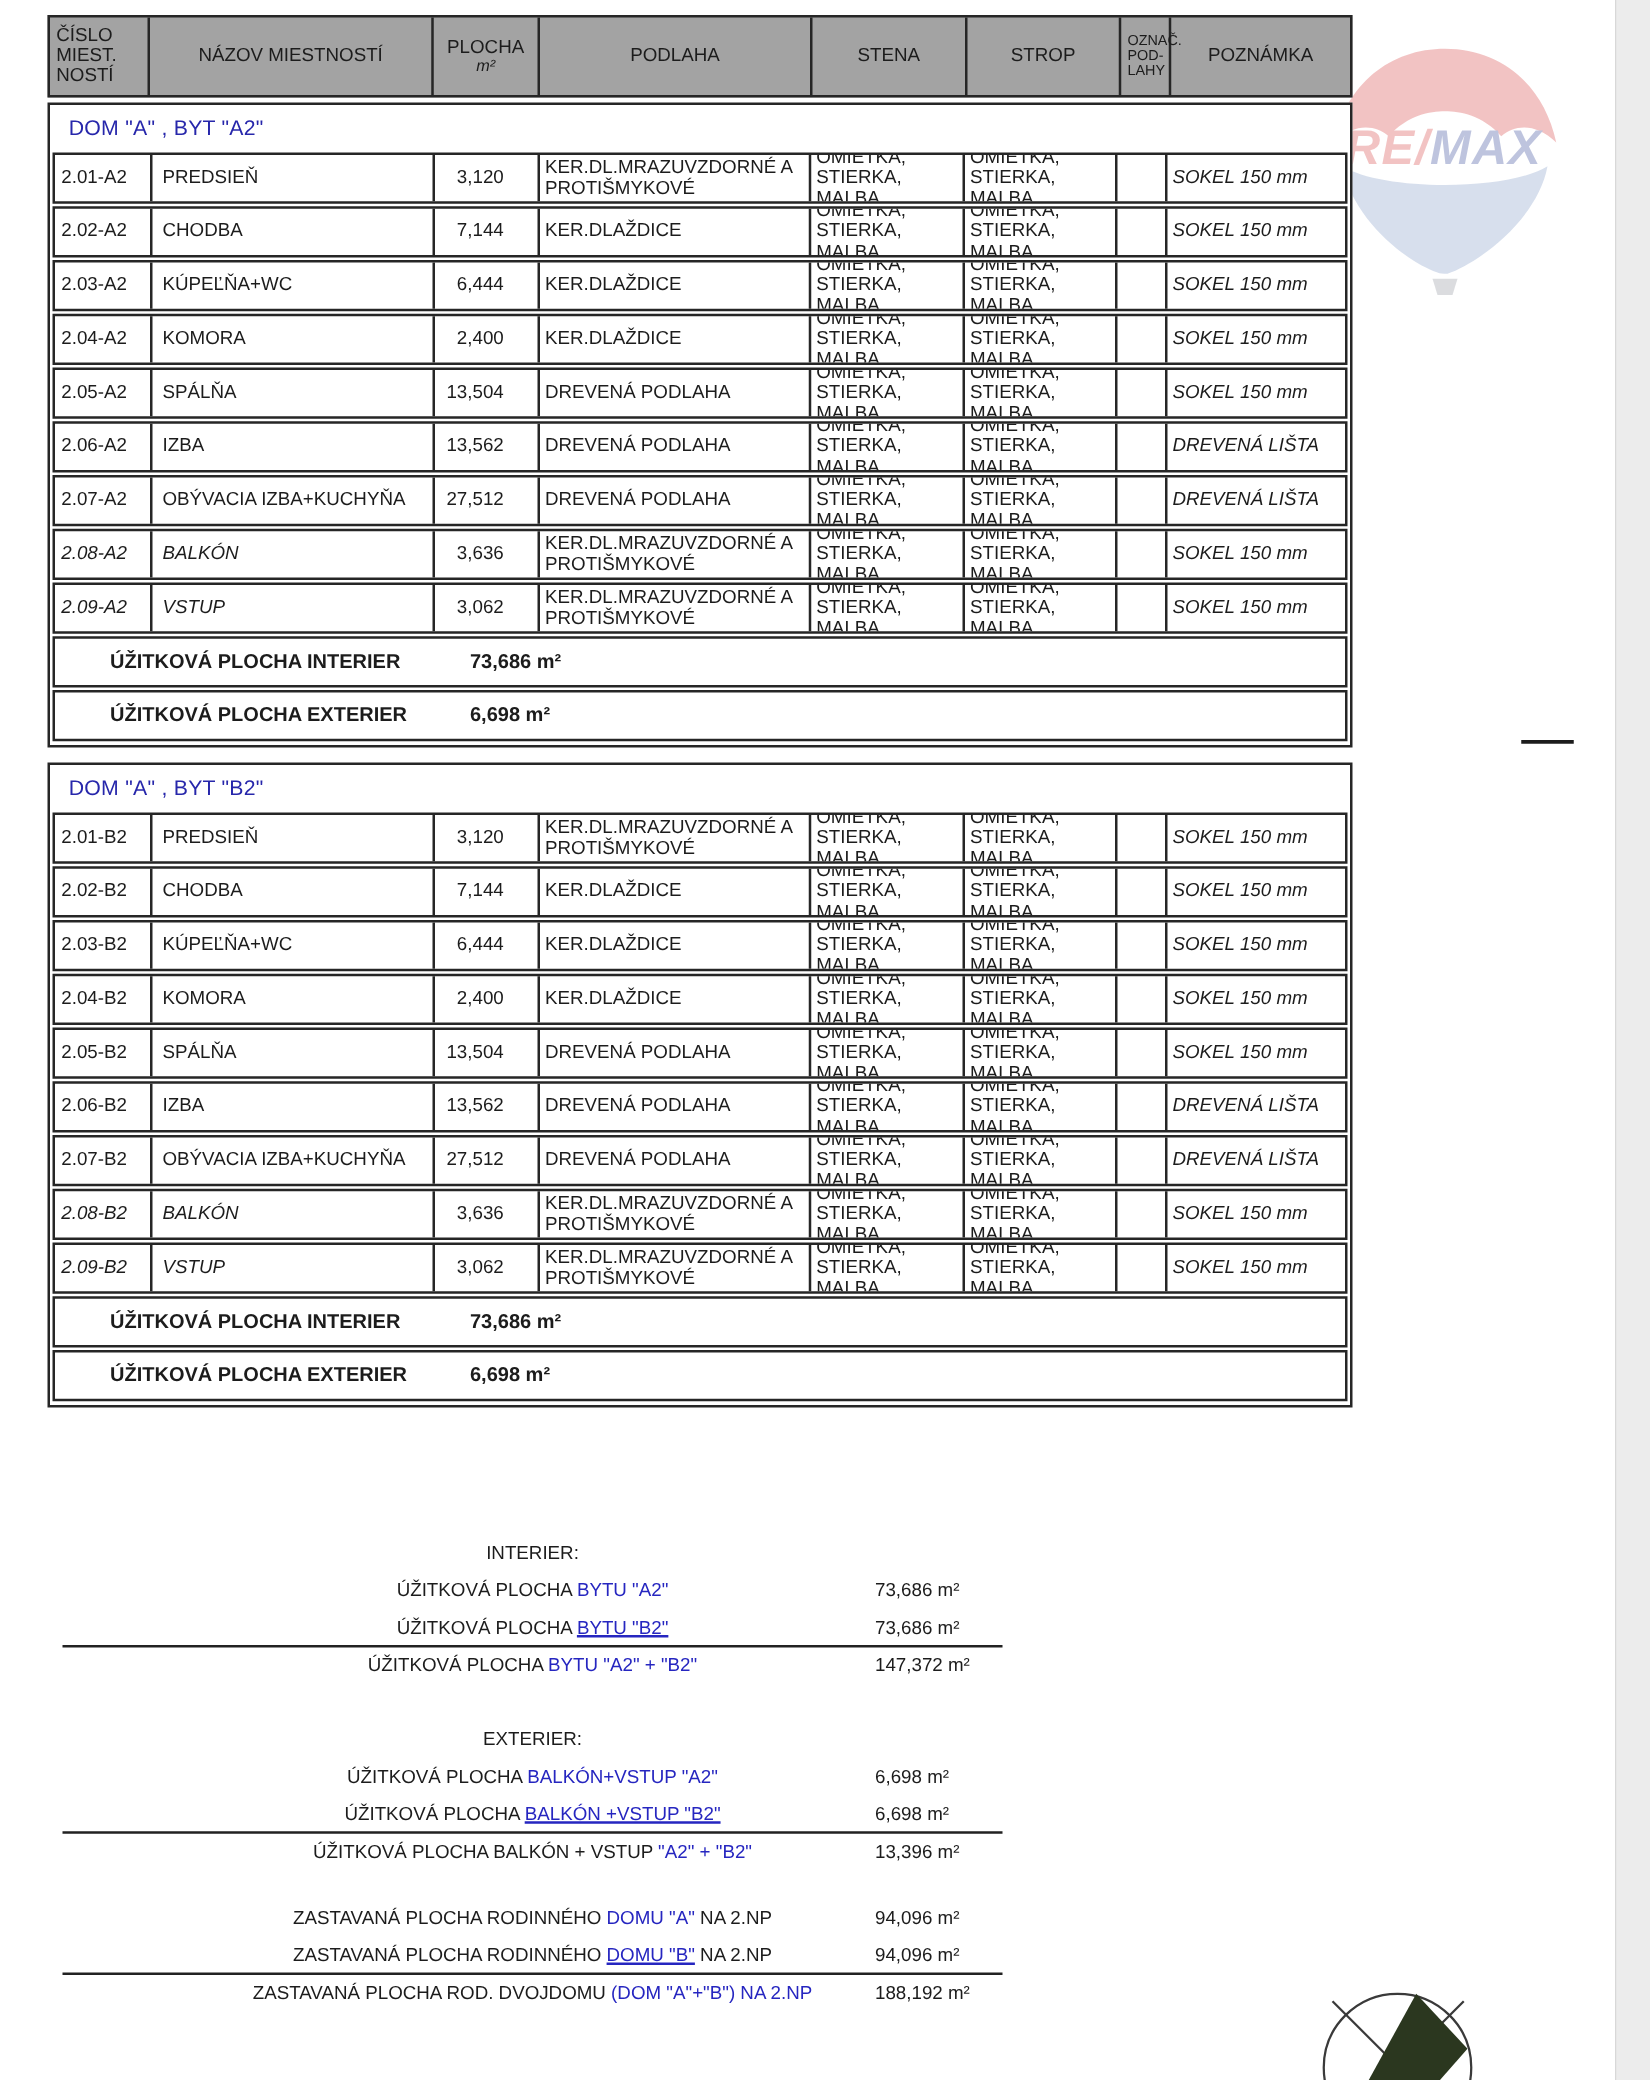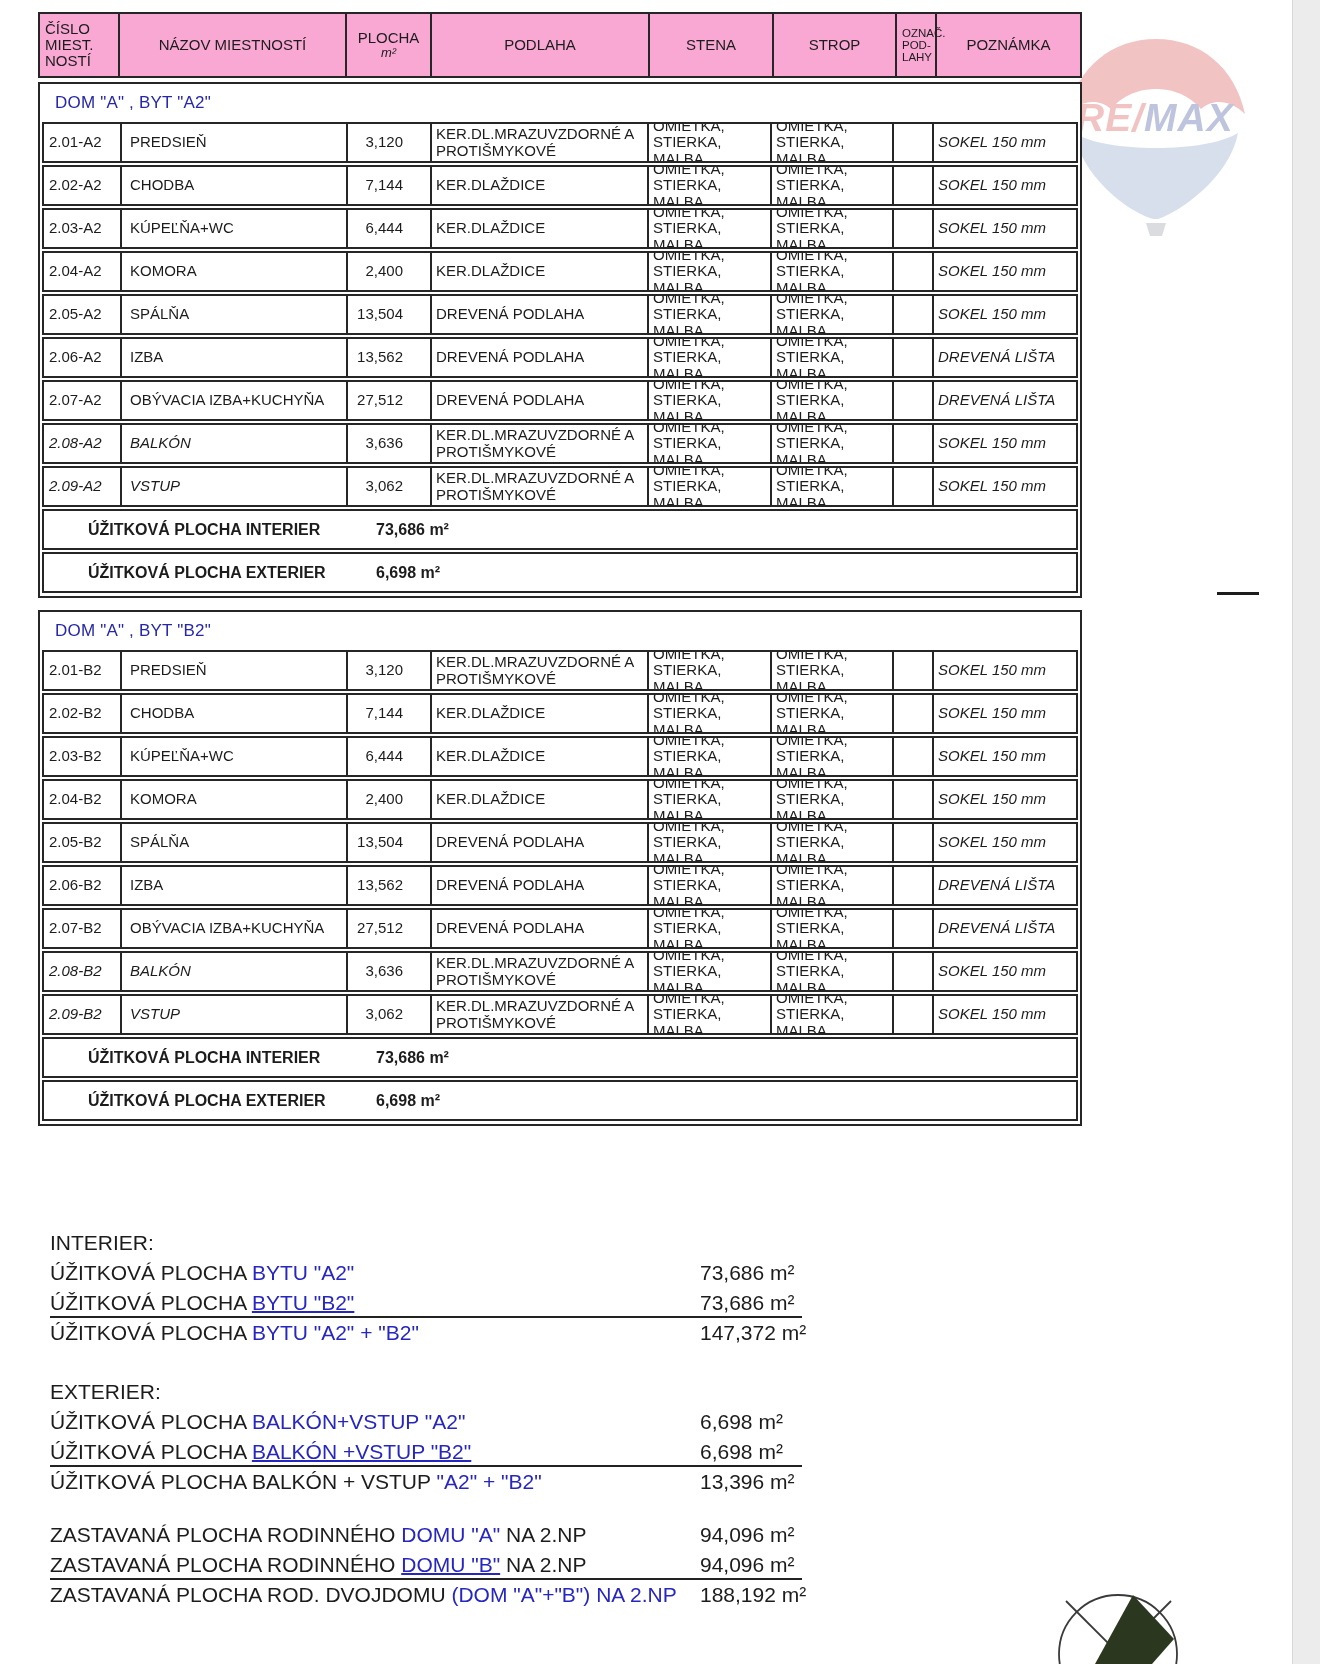--- a/index.html
+++ b/index.html
@@ -8,21 +8,21 @@
     background:#ffffff;color:#1c1c1c;
     font-family:"Liberation Sans",sans-serif;
   }
   .grey-strip{position:absolute;top:0;right:0;width:27px;height:1664px;background:#ececec;border-left:1px solid #d8d8d8;}
   
   .watermark{position:absolute;left:1060px;top:34px;width:192px;height:210px;opacity:.3;pointer-events:none;}
   
   .header-grid{
     position:absolute;left:38px;top:12px;width:1044px;height:66px;
     display:grid;grid-template-columns:80px 227px 85px 218px 124px 123px 40px 1fr;
-    border:2px solid #262626;box-sizing:border-box;background:#f9a8d4;
+    border:2px solid #262626;box-sizing:border-box;background:#a3a3a3;
   }
   .hcell{border-right:2px solid #262626;display:flex;flex-direction:column;justify-content:center;align-items:center;text-align:center;font-size:15px;line-height:1.08;box-sizing:border-box;}
   .hcell:last-child{border-right:none;}
   .hcell.left{align-items:flex-start;text-align:left;padding-left:5px;}
   .hcell.tiny{font-size:11.5px;line-height:1.05;}
   .plocha-sub{font-size:13px;font-style:italic;}
   
   .tables{position:absolute;left:38px;top:82px;width:1044px;}
   .table-outer{border:2px solid #262626;box-sizing:border-box;padding:2px 2px 3px 2px;margin-bottom:12px;background:#fff;}
   .section-row{height:34px;display:flex;align-items:center;padding-left:13px;color:#2727ab;font-size:17px;letter-spacing:.2px;}
@@ -33,21 +33,21 @@
   .cell{border-right:2px solid #262626;display:flex;flex-direction:column;justify-content:center;box-sizing:border-box;font-size:15px;line-height:1.1;padding:1px 4px;overflow:hidden;}
   .cell:last-child{border-right:none;}
   .cell.num{font-weight:normal;padding-left:5px;}
   .cell.name{padding-left:8px;}
   .cell.area{align-items:flex-end;padding-right:27px;}
   .cell.note{font-style:italic;}
   .row-italic .num,.row-italic .name{font-style:italic;}
   .sum-row{border:2px solid #262626;box-sizing:border-box;height:41px;margin-top:2px;display:flex;align-items:center;font-weight:bold;font-size:16px;background:#fff;}
   .sum-label{margin-left:44px;width:288px;}
   
-  .totals{position:absolute;left:50px;top:1228px;width:752px;font-size:21px;}
+  .totals{position:absolute;left:50px;top:1228px;width:752px;font-size:15px;text-align:center;}
   .t-title{height:30px;line-height:30px;}
   .t-line{position:relative;height:30px;line-height:30px;white-space:nowrap;box-sizing:border-box;}
   .t-line.rule{border-bottom:2px solid #222;}
   .accent{color:#2626c0;}
   .accent.u{text-decoration:underline;text-decoration-thickness:2px;}
   .t-value{position:absolute;left:650px;top:0;}
   .gap2{margin-top:29px;}
   .gap3{margin-top:23px;}
   .sep-line{position:absolute;left:1217px;top:592px;width:42px;height:3px;background:#1c1c1c;}
   .north{position:absolute;left:1053px;top:1591px;}

